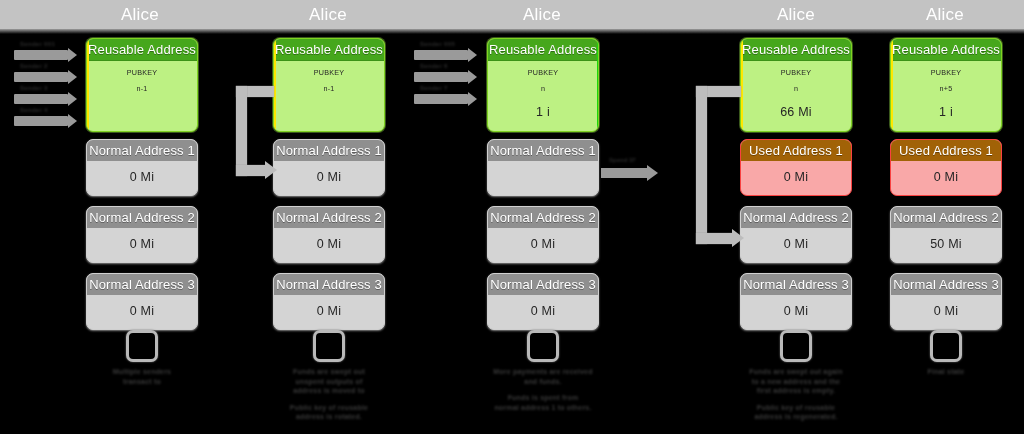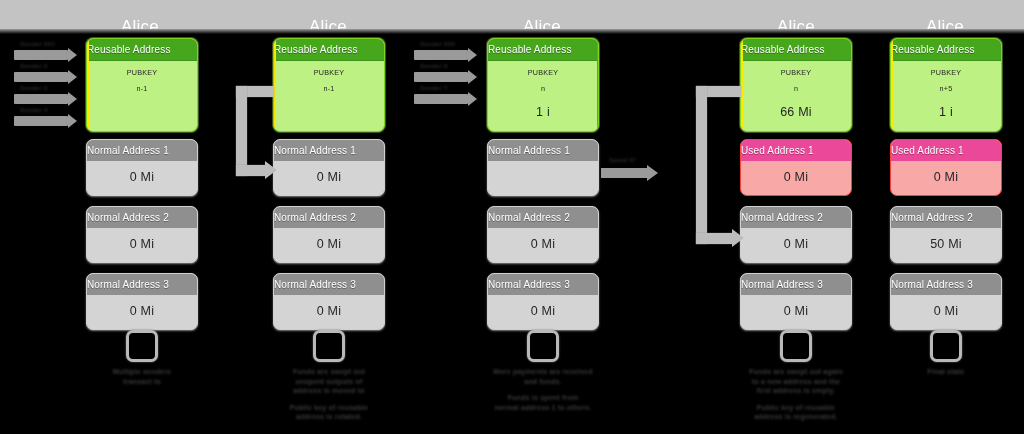--- a/index.html
+++ b/index.html
@@ -11,21 +11,21 @@
   }
   .stage{position:absolute;inset:0;width:1024px;height:434px;background:#000;}
 
   
   .header{
     position:absolute;left:0;top:0;width:1024px;height:29px;
     background:#c3c3c3;
     border-bottom:1px solid #adadad;
   }
   .header .owner{
-    position:absolute;top:17px;
+    position:absolute;top:5px;
     font-size:17px;color:#ffffff;text-align:center;
     letter-spacing:.2px;line-height:20px;
     transform:translateX(-50%);
     white-space:nowrap;
   }
   .headshadow{
     position:absolute;left:0;top:29px;width:1024px;height:5px;
     background:linear-gradient(#9d9d9d,#000);
   }
 
@@ -34,21 +34,21 @@
 
   
   .card{
     position:absolute;left:0;width:112px;
     border-radius:7px;
     box-sizing:border-box;
     overflow:hidden;
   }
   .card .chead{
     height:21px;line-height:21px;
-    font-size:10px;color:#ffffff;
+    text-align:center;font-size:13px;color:#ffffff;
     letter-spacing:.15px;
     text-shadow:0 1px 0 rgba(0,0,0,.35);
   }
   .card .cbody{
     text-align:center;color:#262626;
   }
   .card .pk{font-size:7.2px;line-height:9px;padding-top:7px;letter-spacing:.2px;}
   .card .amt{font-size:12.5px;line-height:15px;letter-spacing:.2px;}
 
   
@@ -80,21 +80,21 @@
   .card.gray .chead{background:#8f8f8f;}
   .card.gray .cbody{height:35px;}
   .card.gray .amt{padding-top:9px;}
 
   
   .card.red{
     height:57px;
     border:1.5px solid #f94141;
     background:#f9a8a8;
   }
-  .card.red .chead{background:#ec4899;}
+  .card.red .chead{background:#a16207;}
   .card.red .cbody{height:34px;}
   .card.red .amt{padding-top:9px;}
   .card.red .toprule{
     position:absolute;left:0;top:-3px;width:100%;height:3px;background:#ffb400;
   }
 
   
   .larrow{position:absolute;height:14px;}
   .larrow .body{
     position:absolute;left:0;top:2px;height:10px;

